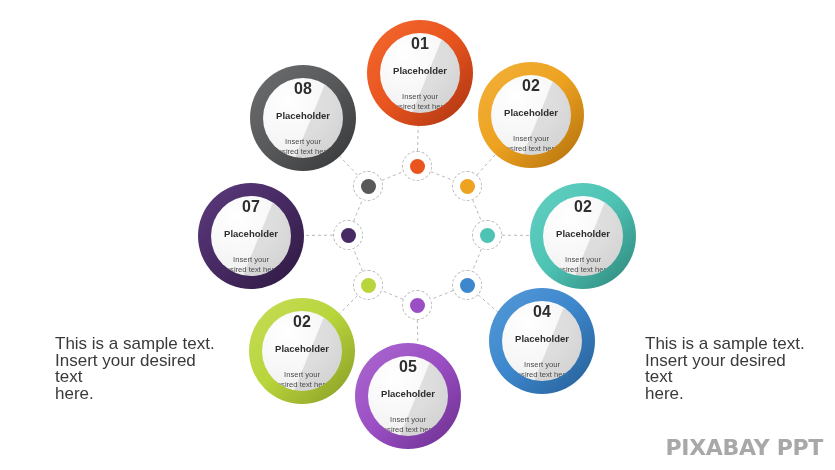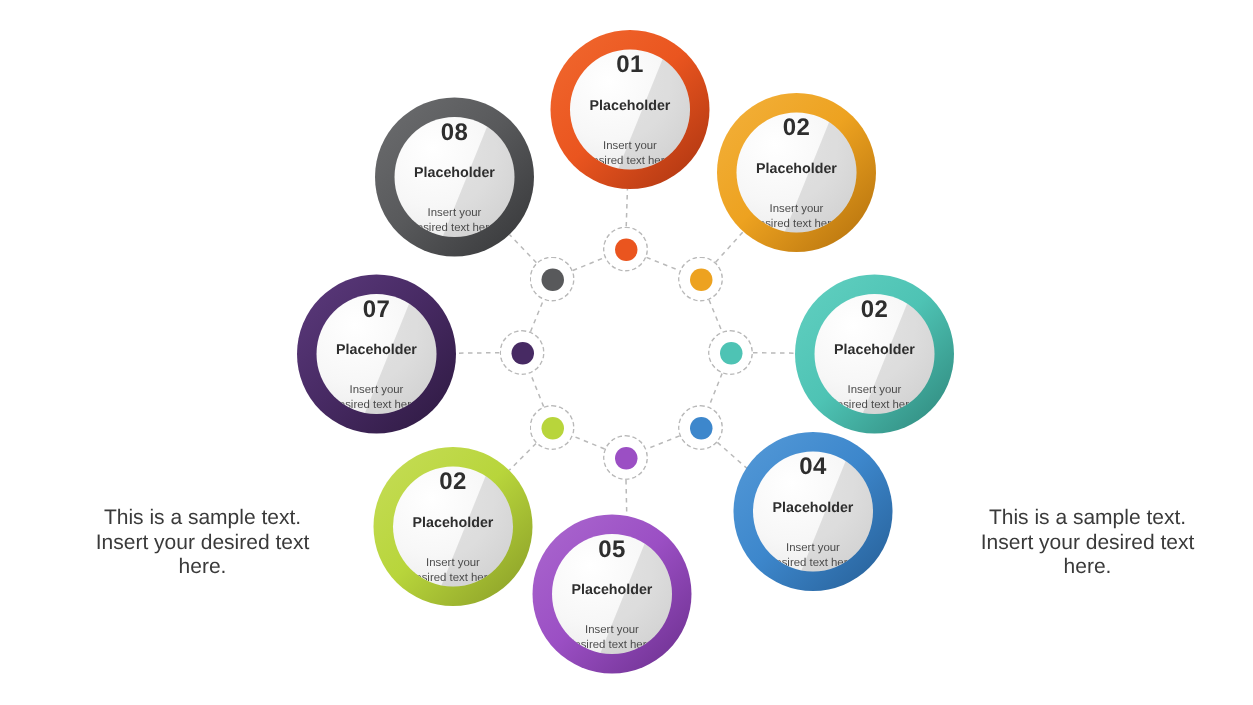--- a/index.html
+++ b/index.html
@@ -140,22 +140,22 @@
     color: #4a4a4a;
     line-height: 9.4px;
     margin-top: 15px;
     white-space: pre-line;
   }
 
   
   .side-text {
     position: absolute;
     width: 160px;
-    text-align: center;
-    font-size: 14px;
+    text-align: left;
+    font-size: 17px;
     line-height: 16.5px;
     color: #3a3a3a;
     white-space: pre-line;
   }
   #side-text-left  { left: 55px;  top: 336px; }
   #side-text-right { left: 645px; top: 336px; }
 
   
   #watermark {
     position: absolute;
@@ -299,14 +299,15 @@
       </div>
     </div>
 
   <div class="side-text" id="side-text-left">This is a sample text.
 Insert your desired text
 here.</div>
   <div class="side-text" id="side-text-right">This is a sample text.
 Insert your desired text
 here.</div>
 
+  <div id="watermark">PIXABAY PPT</div>
 
 </div>
 
 </body></html>

